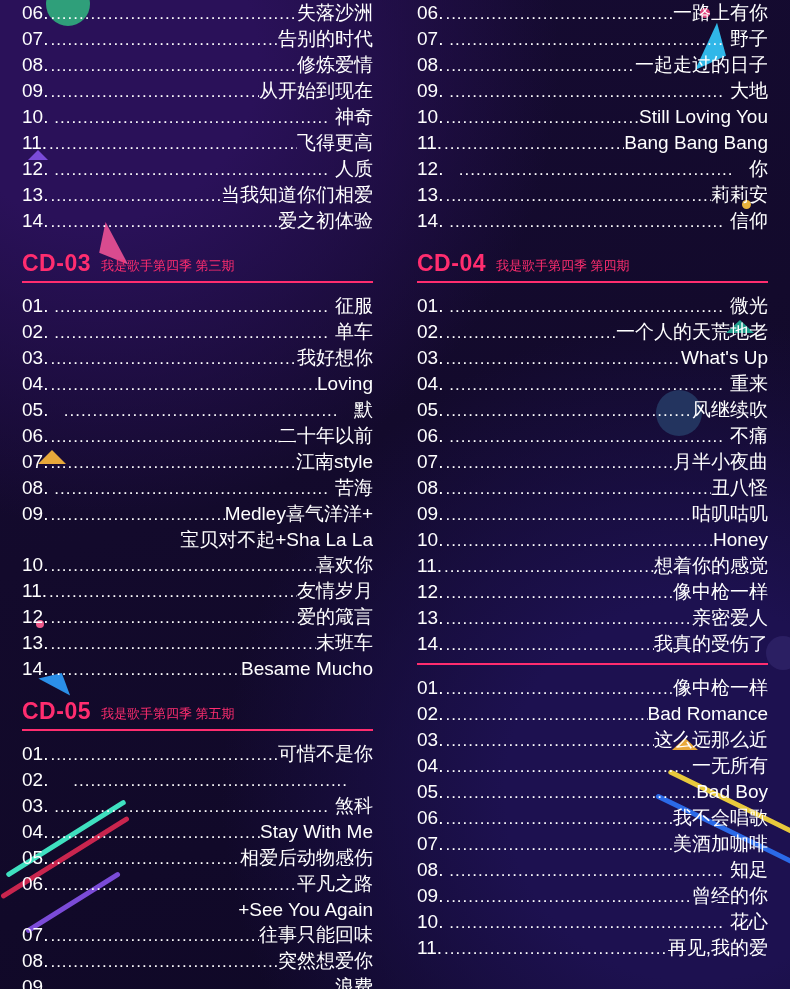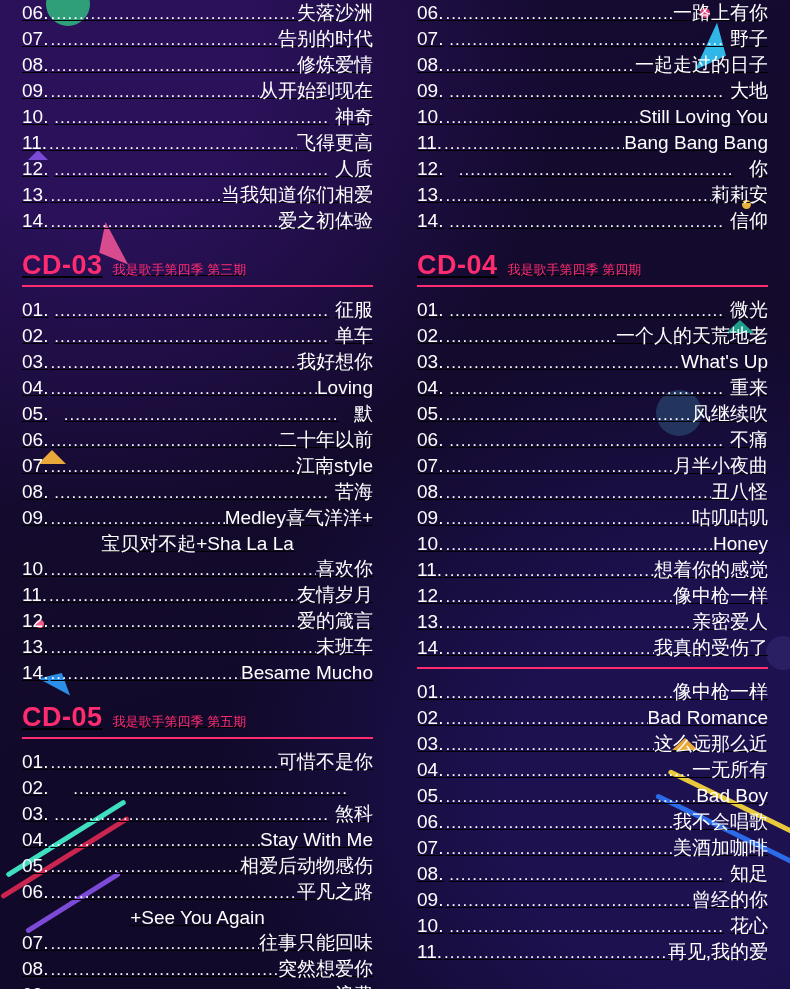--- a/index.html
+++ b/index.html
@@ -56,36 +56,35 @@
     width: 790px;
     height: 989px;
     display: flex;
     padding: 0;
     box-sizing: border-box;
   }
   .col {
     width: 395px;
     box-sizing: border-box;
     padding: 0 18px;
-    text-decoration: underline;
   }
   .col-left  { padding-left: 22px;  padding-right: 22px; }
   .col-right { padding-left: 22px;  padding-right: 22px; }
 
   
   .disc-head {
     display: flex;
     align-items: flex-end;
     gap: 10px;
     margin-top: 18px;
     margin-bottom: 4px;
   }
   .disc-title {
     color: #ff2d6f;
-    font-size: 27px;
+    font-size: 23px;
     font-weight: bold;
     letter-spacing: 0.5px;
     line-height: 1;
     white-space: nowrap;
   }
   .disc-sub {
     color: #ff2d6f;
     font-size: 13px;
     line-height: 1;
     padding-bottom: 3px;
@@ -117,21 +116,21 @@
     letter-spacing: 1px;
     font-size: 17px;
     color: #ffffff;
     padding: 0 2px;
     text-align: center;
   }
   .track .name {
     flex: 0 0 auto;
   }
   .track.cont {
-    justify-content: center;
+    justify-content: flex-end;
   }
   .track.cont .name { text-align: right; }
 </style>
 </head>
 <body>
 
 <div class="bg"></div>
 
 <div class="deco circle c1"></div>
 <div class="deco circle c2"></div>

